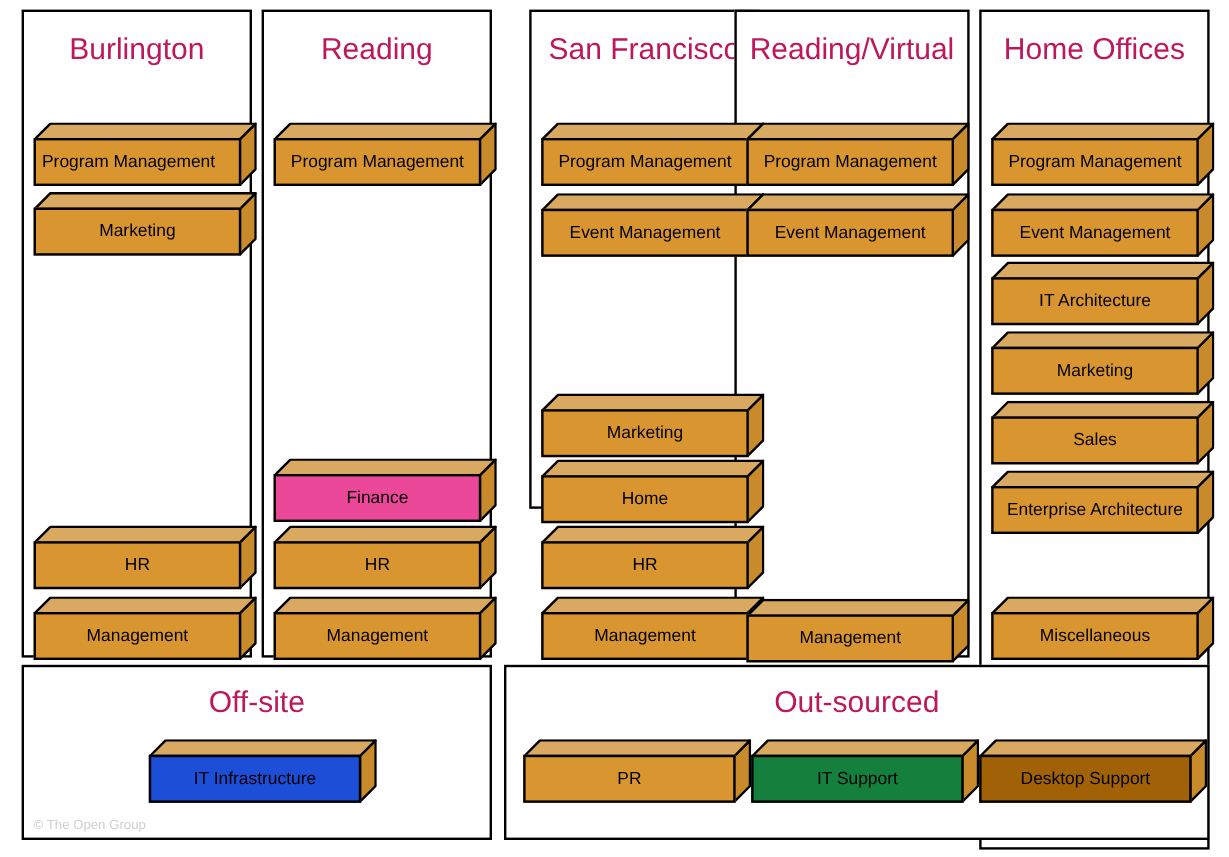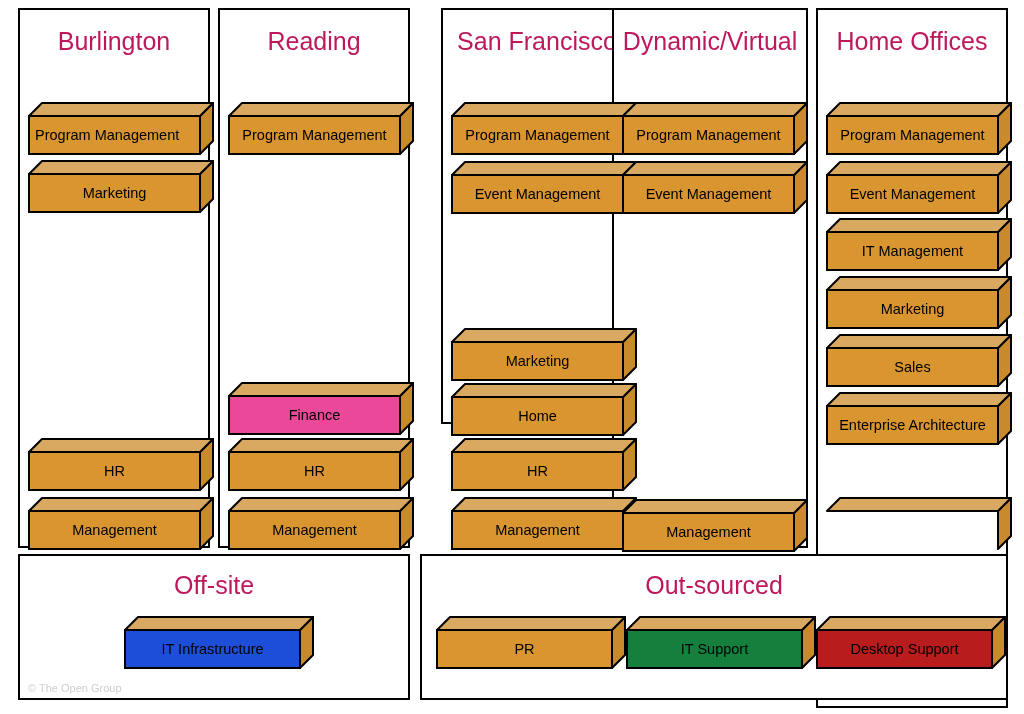--- a/index.html
+++ b/index.html
@@ -226,21 +226,21 @@
         <svg class="face-top" width="186" height="53" viewBox="0 0 186 53">
           <path d="M 172,14 L 185,1 L 185,39 L 172,52 Z" fill="#c98a2c" stroke="#000000" stroke-width="2" stroke-linejoin="round"></path>
           <path d="M 1,14 L 14,1 L 185,1 L 172,14 Z" fill="#d9a861" stroke="#000000" stroke-width="2" stroke-linejoin="round"></path>
         </svg>
         <div class="face-front" style="background: rgb(217, 149, 48); border-color: rgb(0, 0, 0);">
           <span class="label">Management</span>
         </div>
       </div>
     </div>
     <div class="group col" style="left: 612px; top: 8px; width: 196px; height: 540px; border-color: rgb(0, 0, 0);">
-      <div class="group-title">Dynamic/Virtual</div>
+      <div class="group-title">Reading/Virtual</div>
       <div class="block" style="left: 8px; top: 92px; width: 186px; height: 53px;">
         <svg class="face-top" width="186" height="53" viewBox="0 0 186 53">
           <path d="M 172,14 L 185,1 L 185,39 L 172,52 Z" fill="#c98a2c" stroke="#000000" stroke-width="2" stroke-linejoin="round"></path>
           <path d="M 1,14 L 14,1 L 185,1 L 172,14 Z" fill="#d9a861" stroke="#000000" stroke-width="2" stroke-linejoin="round"></path>
         </svg>
         <div class="face-front" style="background: rgb(217, 149, 48); border-color: rgb(0, 0, 0);">
           <span class="label">Program Management</span>
         </div>
       </div>
       <div class="block" style="left: 8px; top: 151px; width: 186px; height: 53px;">
@@ -281,21 +281,21 @@
         <div class="face-front" style="background: rgb(217, 149, 48); border-color: rgb(0, 0, 0);">
           <span class="label">Event Management</span>
         </div>
       </div>
       <div class="block" style="left: 8px; top: 208px; width: 186px; height: 53px;">
         <svg class="face-top" width="186" height="53" viewBox="0 0 186 53">
           <path d="M 172,14 L 185,1 L 185,39 L 172,52 Z" fill="#c98a2c" stroke="#000000" stroke-width="2" stroke-linejoin="round"></path>
           <path d="M 1,14 L 14,1 L 185,1 L 172,14 Z" fill="#d9a861" stroke="#000000" stroke-width="2" stroke-linejoin="round"></path>
         </svg>
         <div class="face-front" style="background: rgb(217, 149, 48); border-color: rgb(0, 0, 0);">
-          <span class="label">IT Management</span>
+          <span class="label">IT Architecture</span>
         </div>
       </div>
       <div class="block" style="left: 8px; top: 266px; width: 186px; height: 53px;">
         <svg class="face-top" width="186" height="53" viewBox="0 0 186 53">
           <path d="M 172,14 L 185,1 L 185,39 L 172,52 Z" fill="#c98a2c" stroke="#000000" stroke-width="2" stroke-linejoin="round"></path>
           <path d="M 1,14 L 14,1 L 185,1 L 172,14 Z" fill="#d9a861" stroke="#000000" stroke-width="2" stroke-linejoin="round"></path>
         </svg>
         <div class="face-front" style="background: rgb(217, 149, 48); border-color: rgb(0, 0, 0);">
           <span class="label">Marketing</span>
         </div>
@@ -316,20 +316,23 @@
         </svg>
         <div class="face-front" style="background: rgb(217, 149, 48); border-color: rgb(0, 0, 0);">
           <span class="label">Sales</span>
         </div>
       </div>
       <div class="block" style="left: 8px; top: 487px; width: 186px; height: 53px;">
         <svg class="face-top" width="186" height="53" viewBox="0 0 186 53">
           <path d="M 172,14 L 185,1 L 185,39 L 172,52 Z" fill="#c98a2c" stroke="#000000" stroke-width="2" stroke-linejoin="round"></path>
           <path d="M 1,14 L 14,1 L 185,1 L 172,14 Z" fill="#d9a861" stroke="#000000" stroke-width="2" stroke-linejoin="round"></path>
         </svg>
+        <div class="face-front" style="background: rgb(217, 149, 48); border-color: rgb(0, 0, 0);">
+          <span class="label">Miscellaneous</span>
+        </div>
       </div>
     </div>
     <div class="group wide" style="left: 18px; top: 554px; width: 392px; height: 146px; border-color: rgb(0, 0, 0);">
       <div class="group-title">Off-site</div>
       <div class="block" style="left: 104px; top: 60px; width: 190px; height: 53px;">
         <svg class="face-top" width="190" height="53" viewBox="0 0 190 53">
           <path d="M 176,14 L 189,1 L 189,39 L 176,52 Z" fill="#c98a2c" stroke="#000000" stroke-width="2" stroke-linejoin="round"></path>
           <path d="M 1,14 L 14,1 L 189,1 L 176,14 Z" fill="#d9a861" stroke="#000000" stroke-width="2" stroke-linejoin="round"></path>
         </svg>
         <div class="face-front" style="background: #1d4ed8; border-color: rgb(0, 0, 0);">
@@ -356,18 +359,18 @@
         </svg>
         <div class="face-front" style="background: #15803d; border-color: rgb(0, 0, 0);">
           <span class="label">IT Support</span>
         </div>
       </div>
       <div class="block" style="left: 394px; top: 60px; width: 190px; height: 53px;">
         <svg class="face-top" width="190" height="53" viewBox="0 0 190 53">
           <path d="M 176,14 L 189,1 L 189,39 L 176,52 Z" fill="#c98a2c" stroke="#000000" stroke-width="2" stroke-linejoin="round"></path>
           <path d="M 1,14 L 14,1 L 189,1 L 176,14 Z" fill="#d9a861" stroke="#000000" stroke-width="2" stroke-linejoin="round"></path>
         </svg>
-        <div class="face-front" style="background: #b91c1c; border-color: rgb(0, 0, 0);">
+        <div class="face-front" style="background: #a16207; border-color: rgb(0, 0, 0);">
           <span class="label">Desktop Support</span>
         </div>
       </div>
     </div>
   </div>
 
 </body></html>

